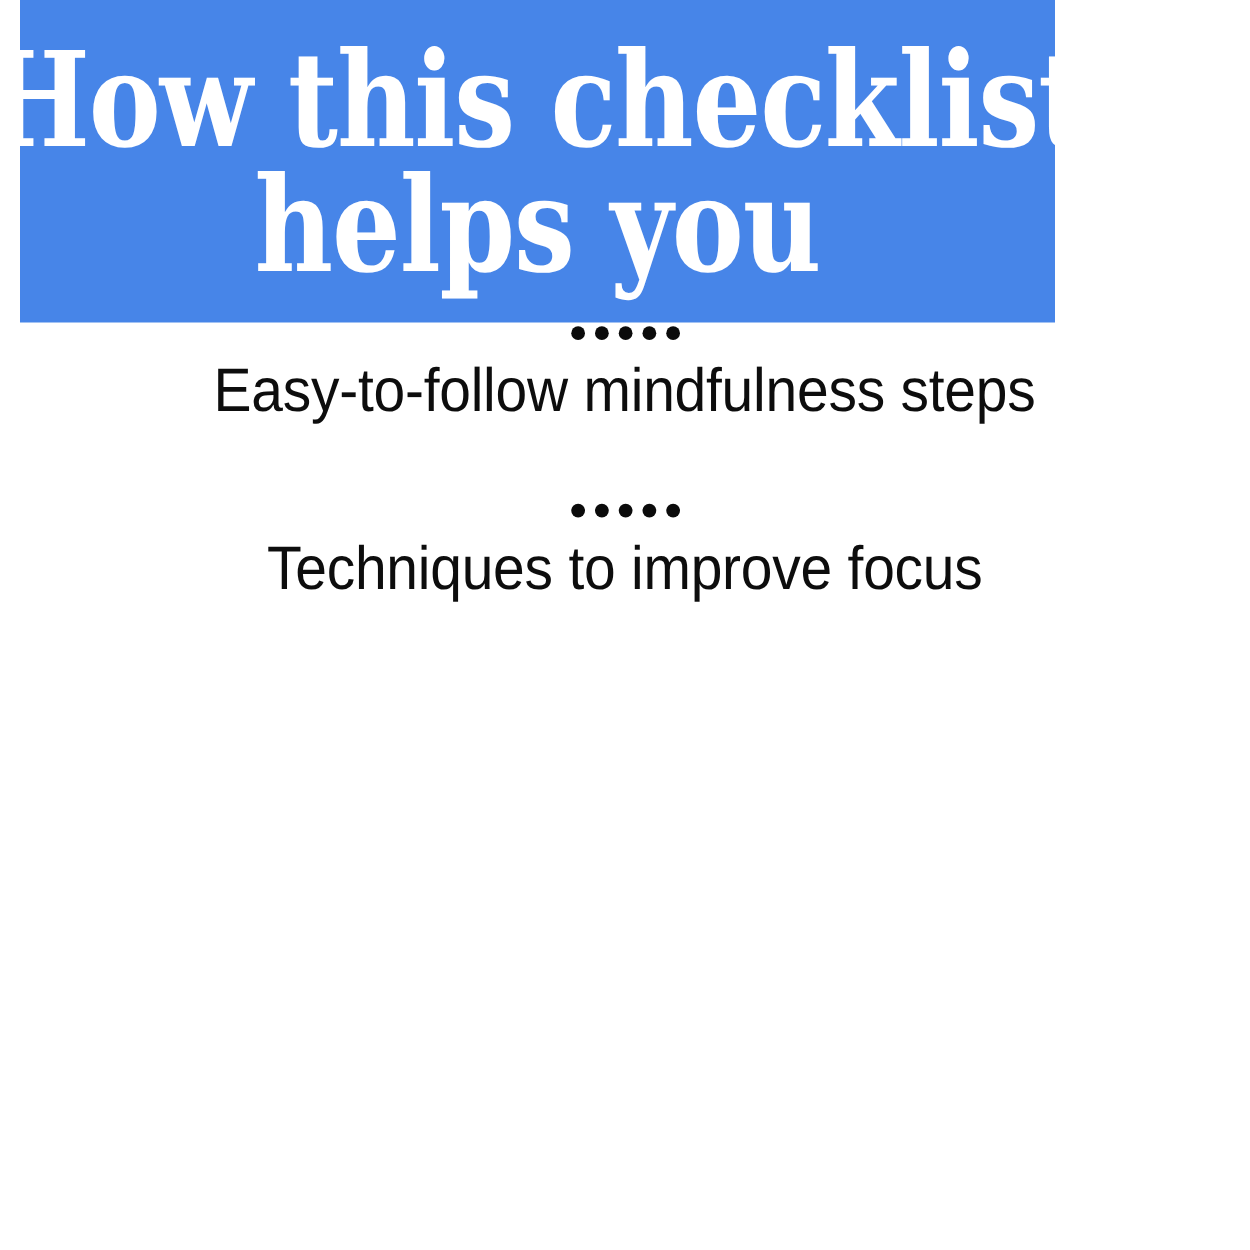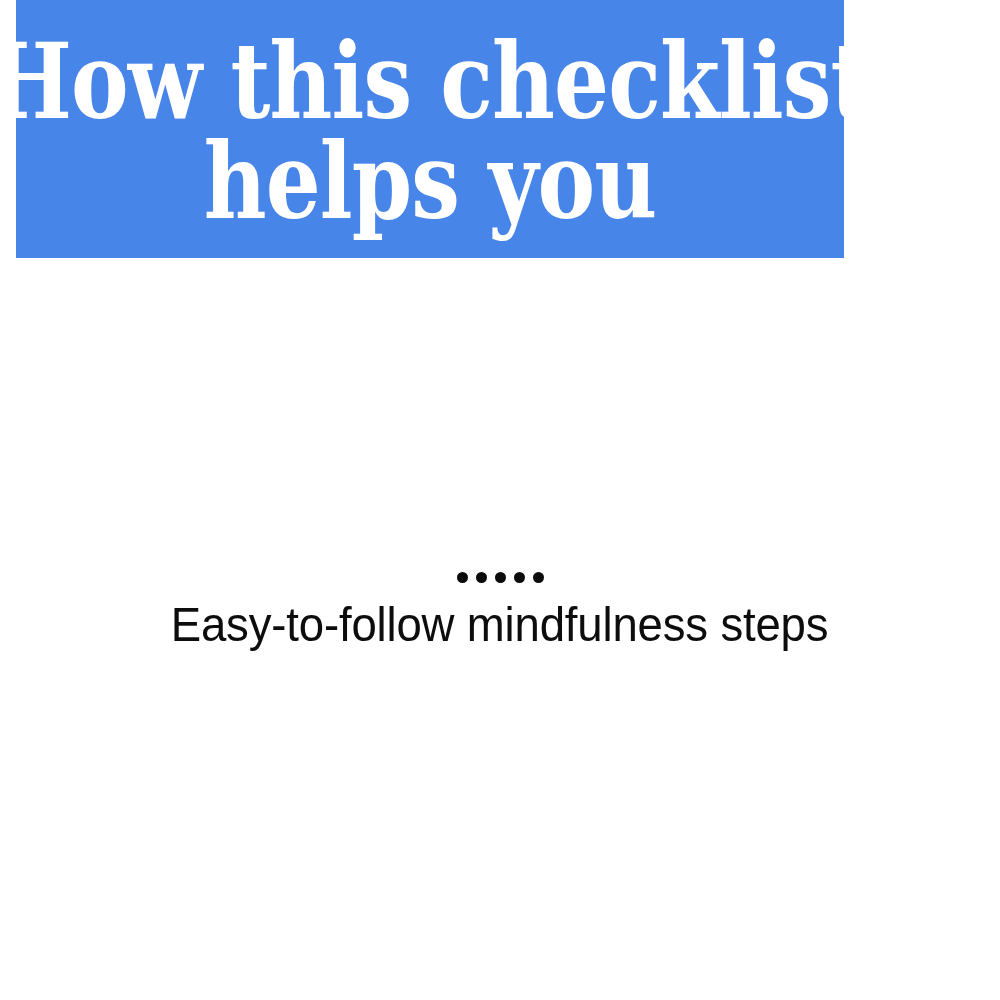--- a/index.html
+++ b/index.html
@@ -65,23 +65,23 @@
   }
 
   
   .checklist {
     position: absolute;
     left: 0;
     top: 258px;
     width: 1000px;
     height: 742px;
     display: flex;
-    flex-direction: row;
+    flex-direction: column;
     align-items: center;
-    padding-top: 26px;
+    padding-top: 2px;
     box-sizing: border-box;
   }
 
   .check-entry {
     width: 1000px;
     display: flex;
     flex-direction: column;
     align-items: center;
     height: 142px;
     box-sizing: border-box;
@@ -134,17 +134,27 @@
         <span class="dot"></span>
         <span class="dot"></span>
         <span class="dot"></span>
         <span class="dot"></span>
         <span class="dot"></span>
       </div>
       <div class="entry-text">Easy-to-follow mindfulness steps</div>
     </div>
 
 
+    <div class="check-entry">
+      <div class="dot-row">
+        <span class="dot"></span>
+        <span class="dot"></span>
+        <span class="dot"></span>
+        <span class="dot"></span>
+        <span class="dot"></span>
+      </div>
+      <div class="entry-text">Techniques to improve focus</div>
+    </div>
 
 
 
   </div>
 </div>
 
 </body></html>

